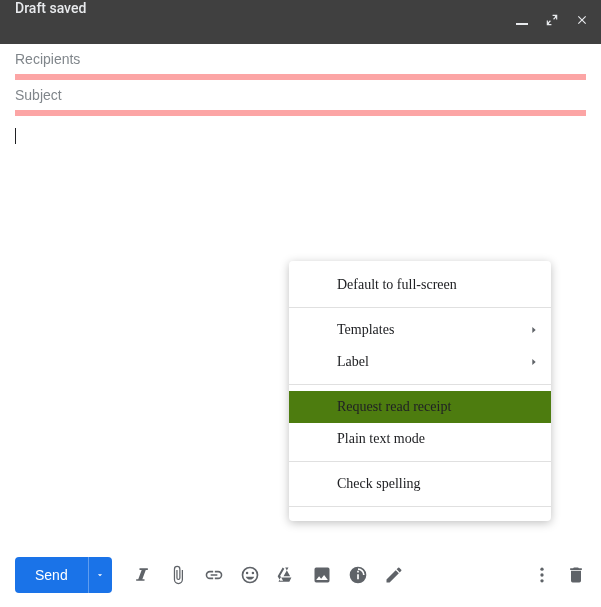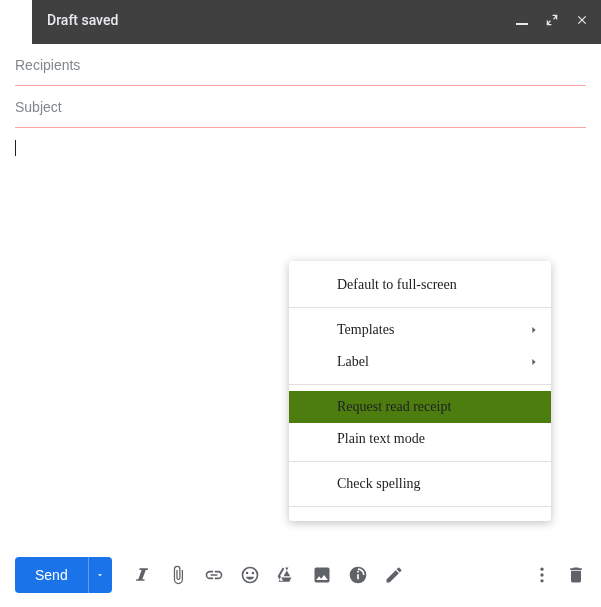--- a/index.html
+++ b/index.html
@@ -10,34 +10,32 @@
     height: 607px;
     background: #fff;
     position: relative;
     overflow: hidden;
   }
   .header {
     background: #404040;
     color: #fff;
     height: 44px;
     display: flex;
-    align-items: center;
     justify-content: space-between;
     padding: 0 12px 4px 15px;
-    margin-left: 32px;
   }
   .header-title { font-weight: 500; font-size: 14px; color: #e8eaed; }
   .header-icons { display: flex; align-items: center; gap: 16px; }
   .header-icon { width: 14px; height: 14px; cursor: pointer; display:flex; align-items:center; justify-content:center; fill:#e8eaed; color:#e8eaed;}
   .minimize-line { width: 12px; height: 1.5px; background: #e8eaed; margin-top:8px;}
   .fields { }
   .field {
-    border-bottom: 1px solid #fca5a5;
+    border-bottom: 6px solid #fca5a5;
     margin: 0 15px;
-    height: 42px;
+    height: 36px;
     display: flex;
     align-items: center;
   }
   .field input {
     border: none;
     outline: none;
     width: 100%;
     font-size: 14px;
     color: #202124;
     background: transparent;

